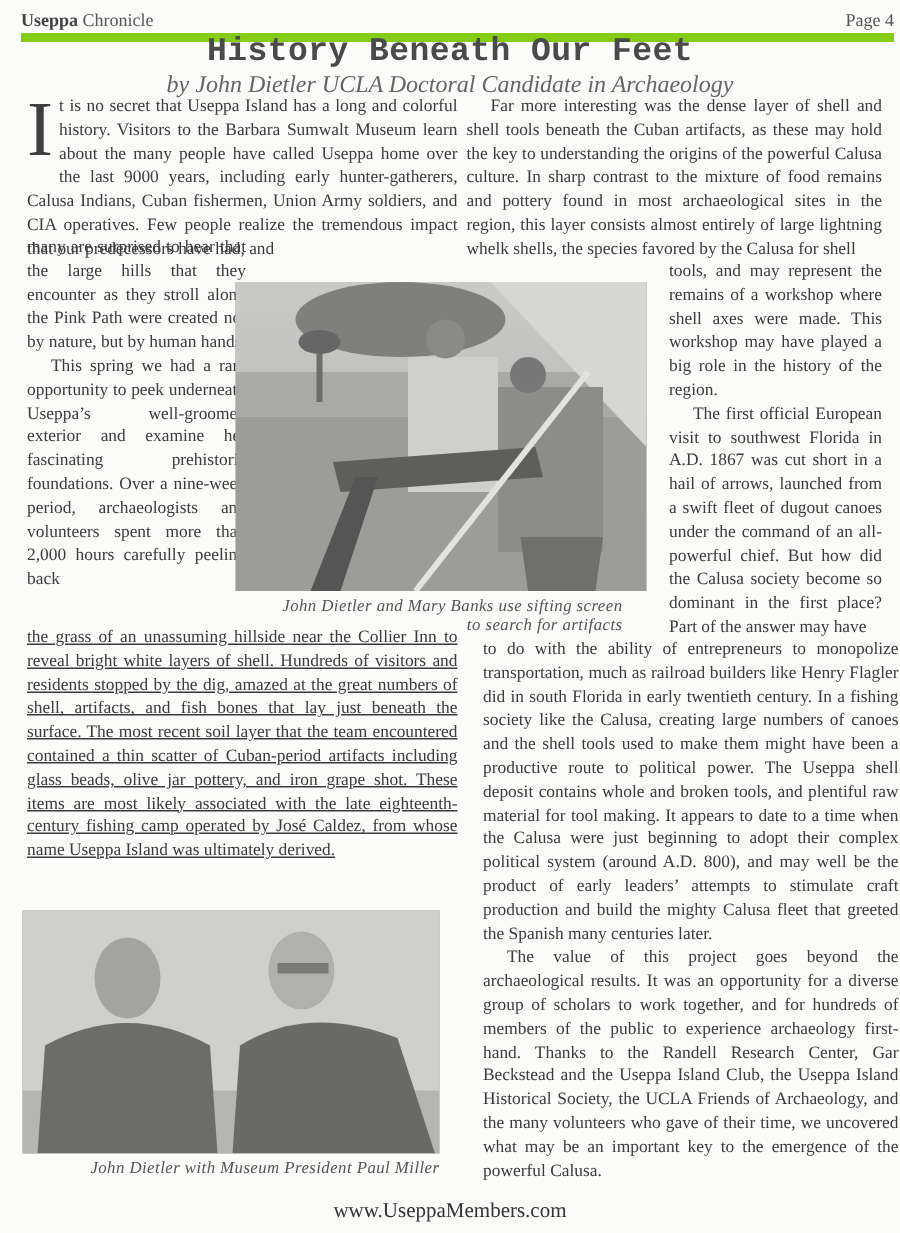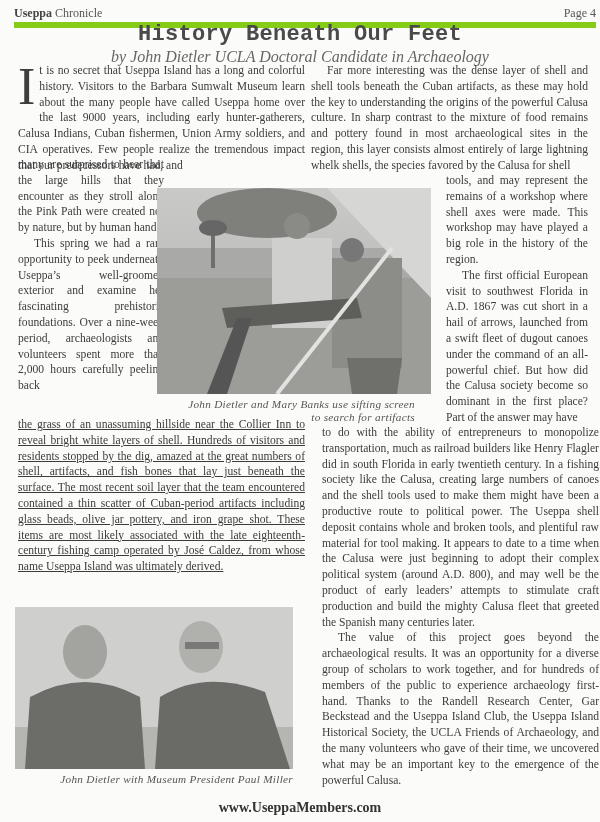--- a/index.html
+++ b/index.html
@@ -10,21 +10,21 @@
   .hdr .l b { font-weight:bold; color:#444; }
   .hdr .r { position:absolute; right:0; top:0; }
   .title { position:absolute; left:0; right:0; top:22px; text-align:center; font-family:Liberation Mono, monospace; font-weight:bold; font-size:22px; color:#4a4a4a; letter-spacing:0.3px; }
   .byline { position:absolute; left:0; right:0; top:48px; text-align:center; font-style:italic; font-size:16px; color:#666; }
   .txt { position:absolute; font-size:11.6px; line-height:15.8px; text-align:justify; color:#3c3c3c; }
   .txt p { margin:0; }
   .ind { text-indent:16px; }
   .dropcap { float:left; font-size:52px; line-height:44px; height:46px; margin:2px 4px 0 0; color:#3e3e3e; font-family:"Liberation Serif",serif; }
   .photo { position:absolute; background:#9a9a98; overflow:hidden; }
   .cap { position:absolute; font-style:italic; font-size:11.2px; color:#555; text-align:right; line-height:13px; letter-spacing:0.3px; }
-  .footer { position:absolute; left:0; right:0; top:800px; text-align:center; font-weight:bold; font-size:14px; color:#333; font-family:"Liberation Serif",serif; }
+  .footer { position:absolute; left:0; right:0; top:800px; text-align:center; font-weight:normal; font-size:14px; color:#333; font-family:"Liberation Serif",serif; }
 </style>
 </head>
 <body>
 
 <div class="hdr">
   <span class="l"><b>Useppa</b><span> Chronicle</span></span>
   <span class="r">Page 4</span>
 </div>
 
 <div class="title">History Beneath Our Feet</div>

